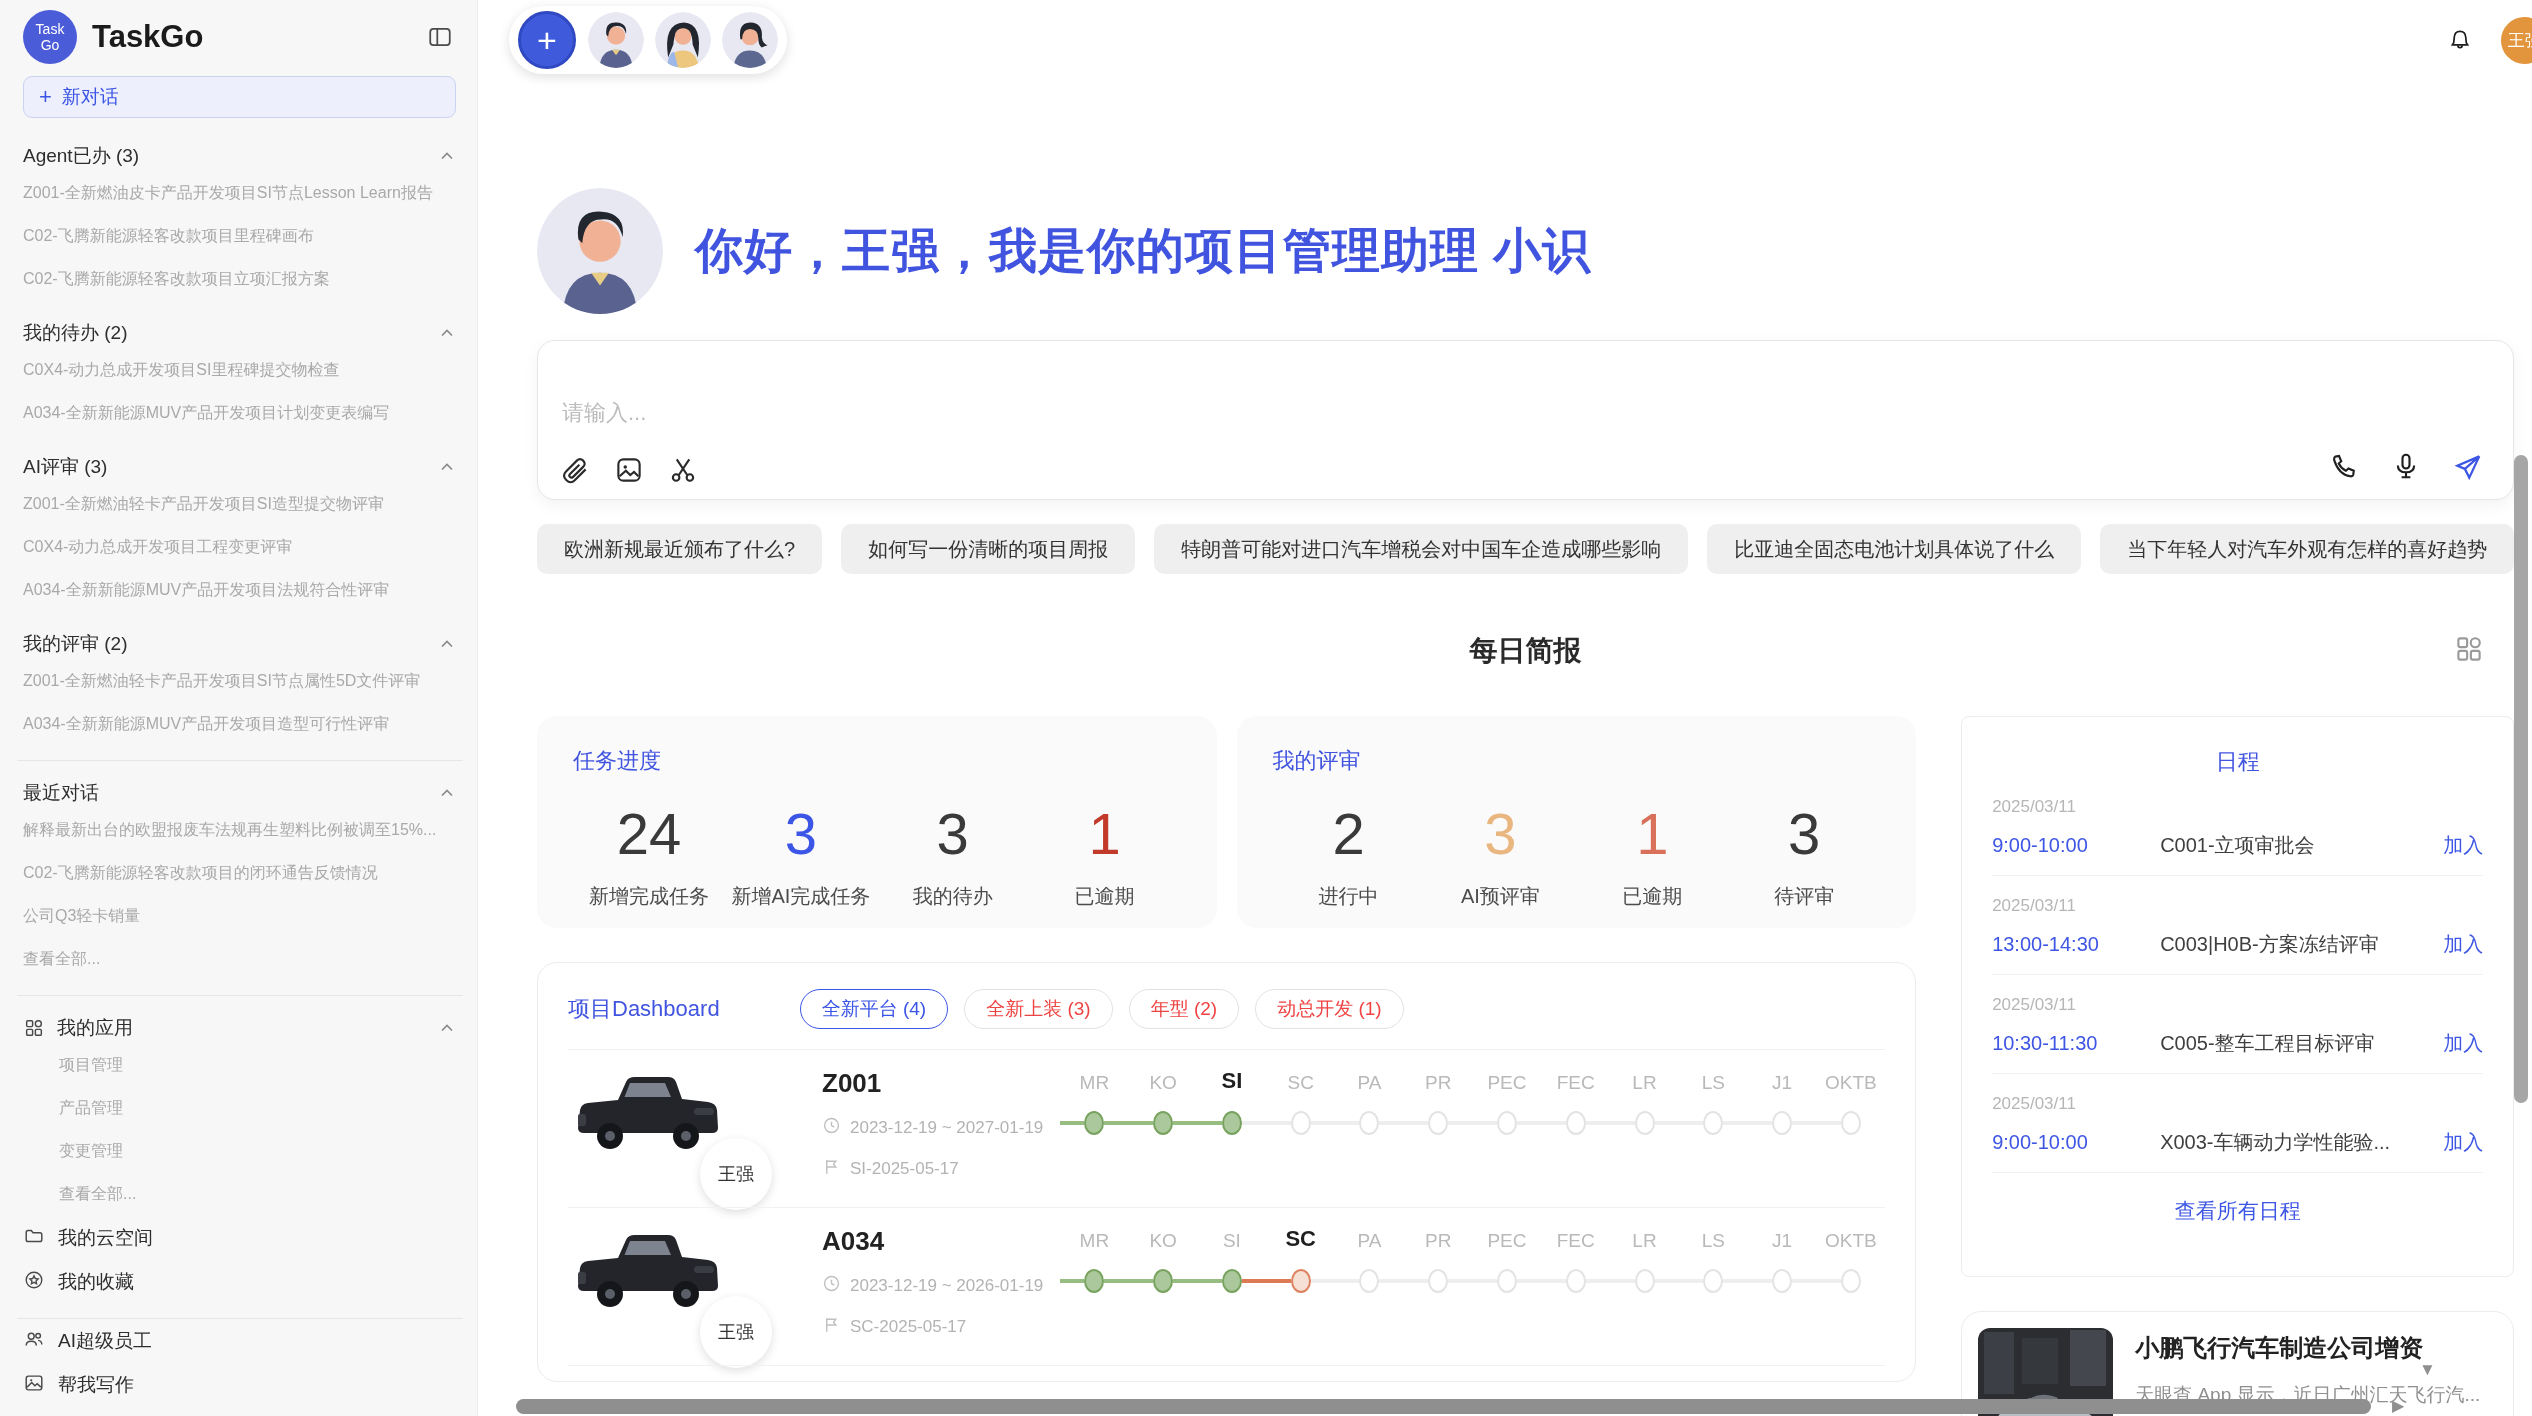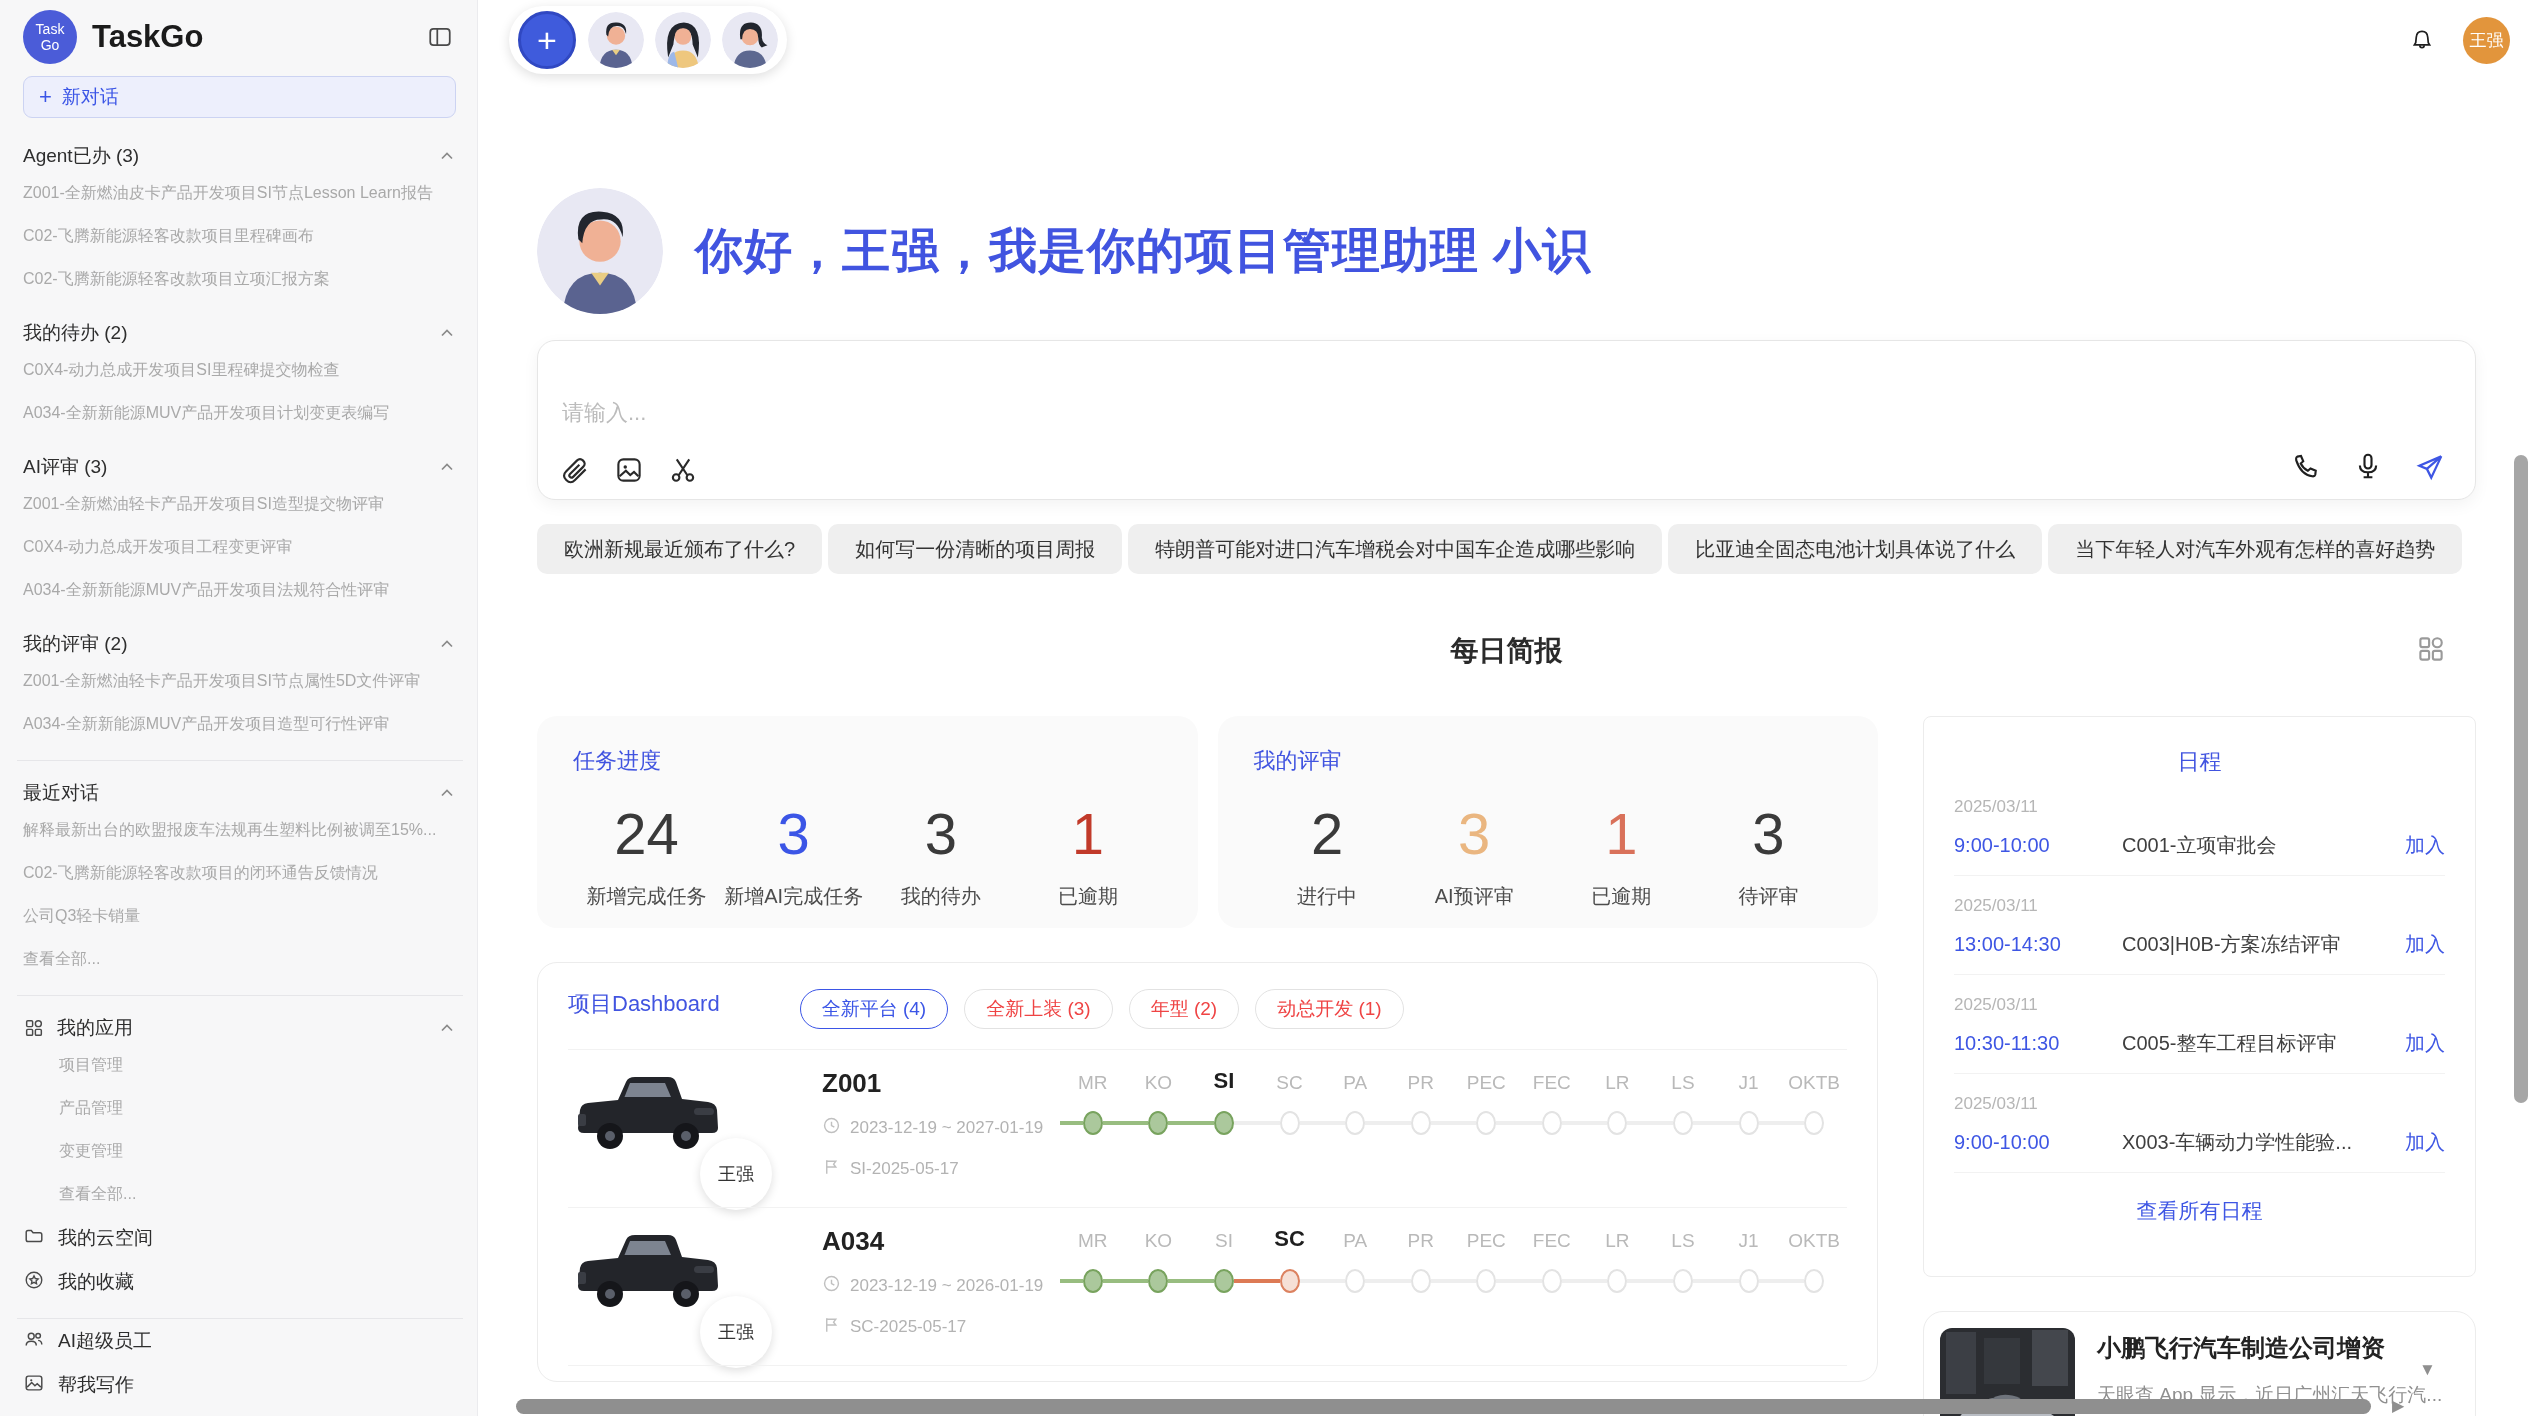--- a/index.html
+++ b/index.html
@@ -50,21 +50,21 @@
 
   .composer { margin-top:26px; height:160px; border:1px solid #e6e6e6; border-radius:18px;
     box-shadow:0 5px 16px rgba(0,0,0,.05); position:relative; background:#fff; }
   .composer input { position:absolute; left:22px; top:58px; width:60%; border:none; outline:none; font-size:22px;
     color:#444; background:transparent; font-family:inherit; }
   .composer input::placeholder { color:#bcbcbc; }
   .left-icons { position:absolute; left:22px; bottom:14px; display:flex; gap:24px; align-items:center; }
   .right-icons { position:absolute; right:30px; bottom:18px; display:flex; gap:32px; align-items:center; }
   .cmp-icon { width:30px; height:30px; display:flex; cursor:pointer; }
 
-  .chips { margin-top:24px; display:flex; gap:6px; }
+  .chips { margin-top:24px; display:flex; gap:19px; }
   .chip { height:50px; background:#efefef; border-radius:10px; display:flex; align-items:center;
     padding:0 27px; font-size:20px; color:#333; white-space:nowrap; cursor:pointer; }
 
   .daily-head { position:relative; margin-top:58px; text-align:center; height:36px; }
   .daily-title { font-size:28px; font-weight:bold; color:#2a2a2a; }
   .daily-grid-icon { position:absolute; right:30px; top:2px; width:30px; height:30px; cursor:pointer; }
 
   .columns { display:flex; gap:45px; margin-top:48px; align-items:flex-start; }
   .col-left { flex:1; min-width:0; }
   .col-right { width:553px; flex:none; }
@@ -72,21 +72,21 @@
   .stats-row { display:flex; gap:20px; }
   .stat-card { flex:1; background:#fafafa; border-radius:20px; height:212px; padding:30px 36px; }
   .stat-card h3 { font-size:22px; color:#4154e0; font-weight:normal; margin:0; }
   .stat-grid { display:flex; margin-top:24px; }
   .stat { flex:1; text-align:center; }
   .stat .v { font-size:58px; font-weight:500; }
   .stat .l { font-size:20px; color:#4c4c4c; margin-top:16px; }
 
   .dash-card { margin-top:34px; border:1px solid #ececec; border-radius:20px; height:420px;
     padding:26px 30px 0; overflow:hidden; background:#fff; }
-  .dash-head { display:flex; }
+  .dash-head { display:flex; align-items:center; }
   .dash-title { font-size:22px; color:#4154e0; }
   .tabs { display:flex; gap:16px; margin-left:80px; }
   .tab { height:40px; border-radius:20px; display:flex; align-items:center; padding:0 21px; font-size:19px;
     color:#ef4444; border:1px solid #e2e2e2; background:#fff; cursor:pointer; white-space:nowrap; }
   .tab.active { color:#3b55e6; border-color:#3b55e6; }
 
   .project-rows { margin-top:20px; }
   .project-row { display:flex; border-top:1px solid #f2f2f2; padding-top:14px; height:158px; position:relative; }
   .truck-wrap { width:160px; height:122px; position:relative; flex:none; margin-top:2px; }
   .owner-badge { position:absolute; right:-44px; bottom:-22px; width:72px; height:72px; background:#fff; border-radius:50%;

